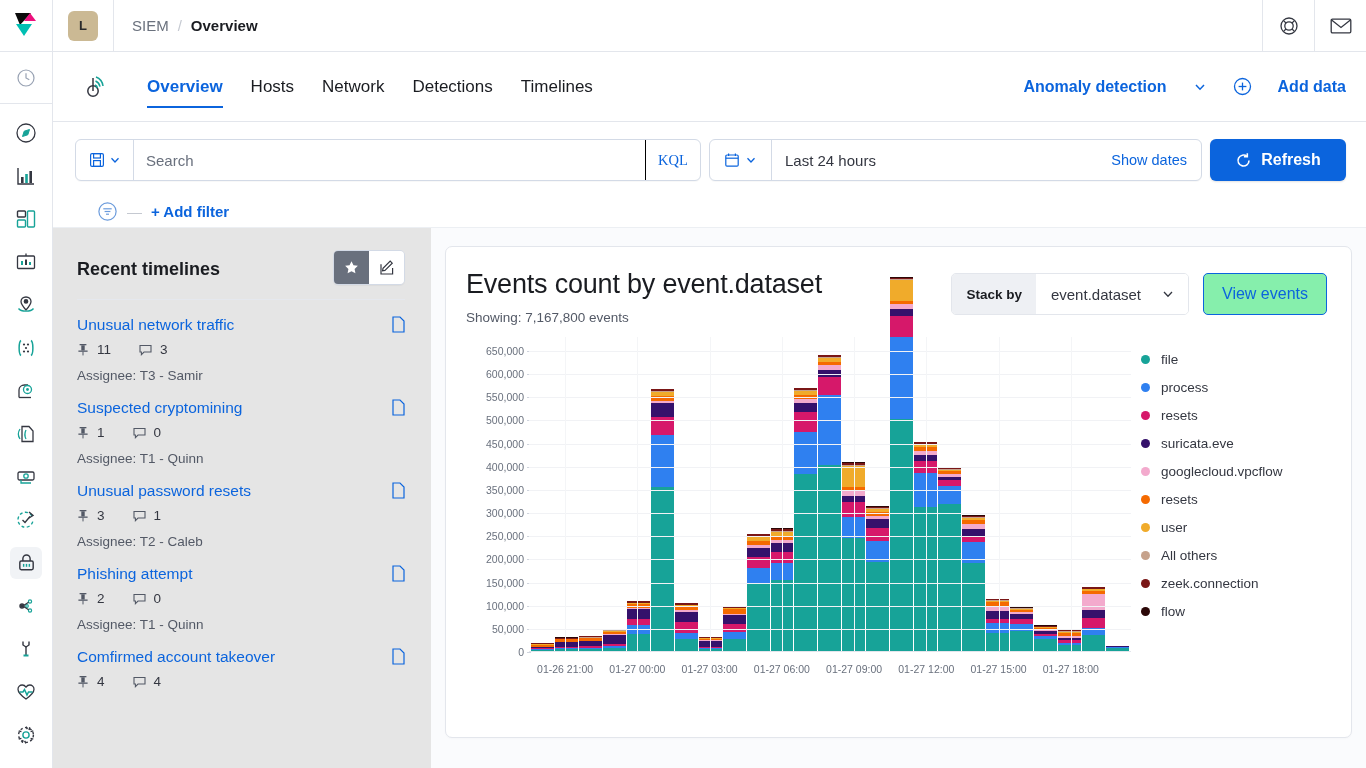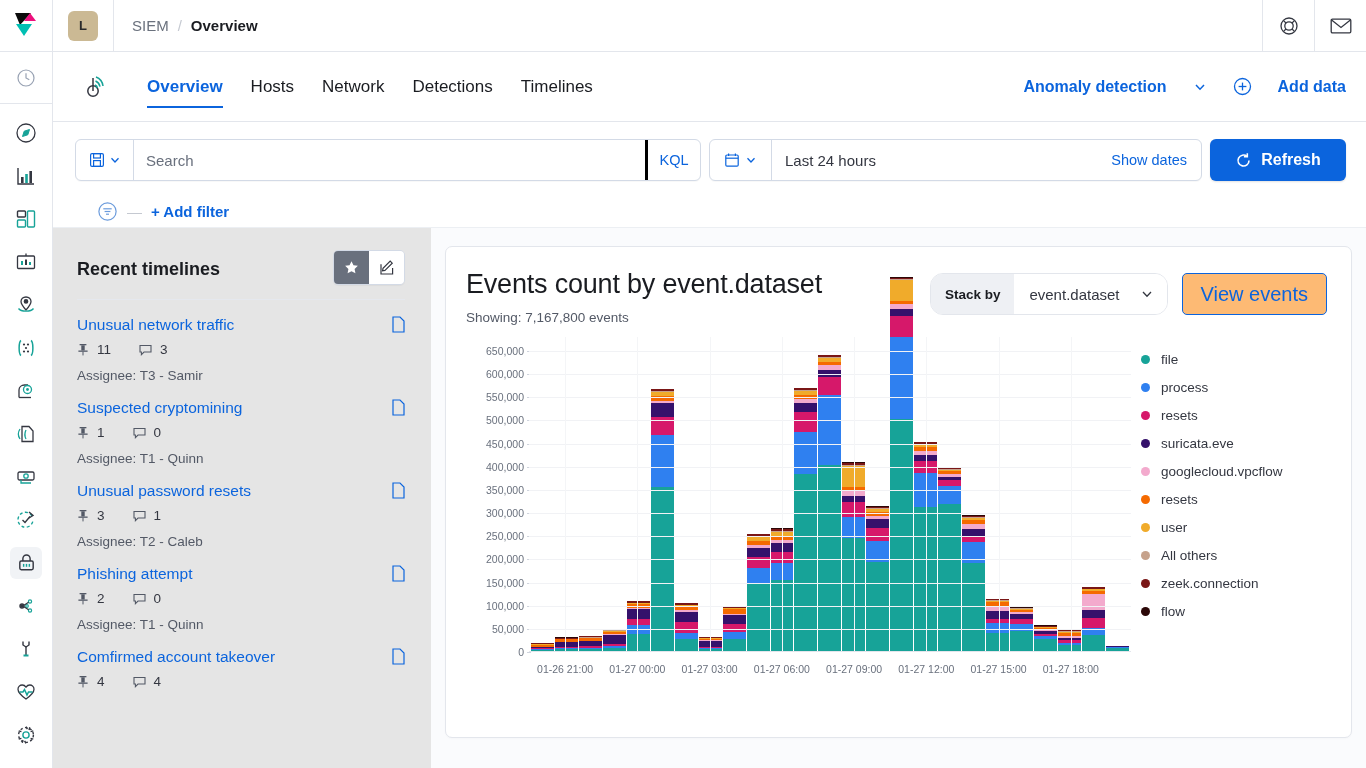--- a/index.html
+++ b/index.html
@@ -122,22 +122,23 @@
     border-right: 1px solid #d3dae6; cursor: pointer;
   }
   .q-input {
     flex: 1; border: 0; outline: none; font-size: 15px;
     padding: 0 12px; color: #343741; background: transparent;
     font-family: "Liberation Sans", sans-serif;
   }
   .q-input::placeholder { color: #69707d; }
   .q-kql {
     width: 55px; display: flex; align-items: center; justify-content: center;
-    border-left: 3px solid #000000; color: #0b64dd; font-size: 14.5px; font-weight: 400;
+    border-left: 1px solid #000000; color: #0b64dd; font-size: 14.5px; font-weight: 400;
     cursor: pointer;
+    font-family: Liberation Serif, serif;
   }
   .qdate {
     flex: 1; height: 42px; border: 1px solid #d3dae6; border-radius: 6px;
     background: #fff; display: flex; align-items: center;
     box-shadow: 0 1px 1px rgba(0,0,0,0.03);
   }
   .qd-cal {
     width: 62px; height: 100%; display: flex; align-items: center; justify-content: center; gap: 5px;
     border-right: 1px solid #d3dae6; cursor: pointer;
   }
@@ -193,34 +194,34 @@
     height: 492px; padding: 22px 24px 10px 20px;
     box-shadow: 0 1px 2px rgba(0,0,0,0.02);
     position: relative;
   }
   .card-head { display: flex; align-items: flex-start; }
   .card-title { font-size: 27px; color: #1a1c21; font-weight: 400; letter-spacing: -0.2px; }
   .card-sub { font-size: 13.5px; color: #535966; margin-top: 10px; }
   .card-head-right { margin-left: auto; display: flex; align-items: center; gap: 14px; padding-top: 4px; }
   .stackby {
     display: flex; align-items: stretch; height: 42px;
-    border-radius: 13px; overflow: hidden; border: 1px solid #e3e6ec; margin-left: 8px;
+    border-radius: 5px; overflow: hidden; border: 1px solid #e3e6ec; margin-left: 8px;
   }
   .sb-label {
     background: #eef0f4; color: #1a1c21; font-size: 13.5px; font-weight: 700;
     display: flex; align-items: center; padding: 0 14px;
   }
   .sb-value {
     background: #fff; color: #343741; font-size: 15px;
     display: flex; align-items: center; gap: 20px; padding: 0 13px 0 15px; cursor: pointer;
   }
   .view-events {
     height: 42px; border: 1px solid #0b64dd; border-radius: 5px;
-    color: #0b64dd; font-size: 20px; font-weight: 400;
-    display: flex; align-items: center; padding: 8px 18px; cursor: pointer; background: #fdba74;
+    color: #0b64dd; font-size: 16px; font-weight: 400;
+    display: flex; align-items: center; padding: 8px 18px; cursor: pointer; background: #86efac;
   }
 
   
   .plot-area { position: relative; margin-top: 12px; height: 360px; }
   .y-axis {
     position: absolute; left: 0; top: 0; width: 58px; height: 315px;
   }
   .y-tick {
     position: absolute; right: 0; transform: translateY(-50%);
     font-size: 10.5px; color: #69707d; white-space: nowrap;

